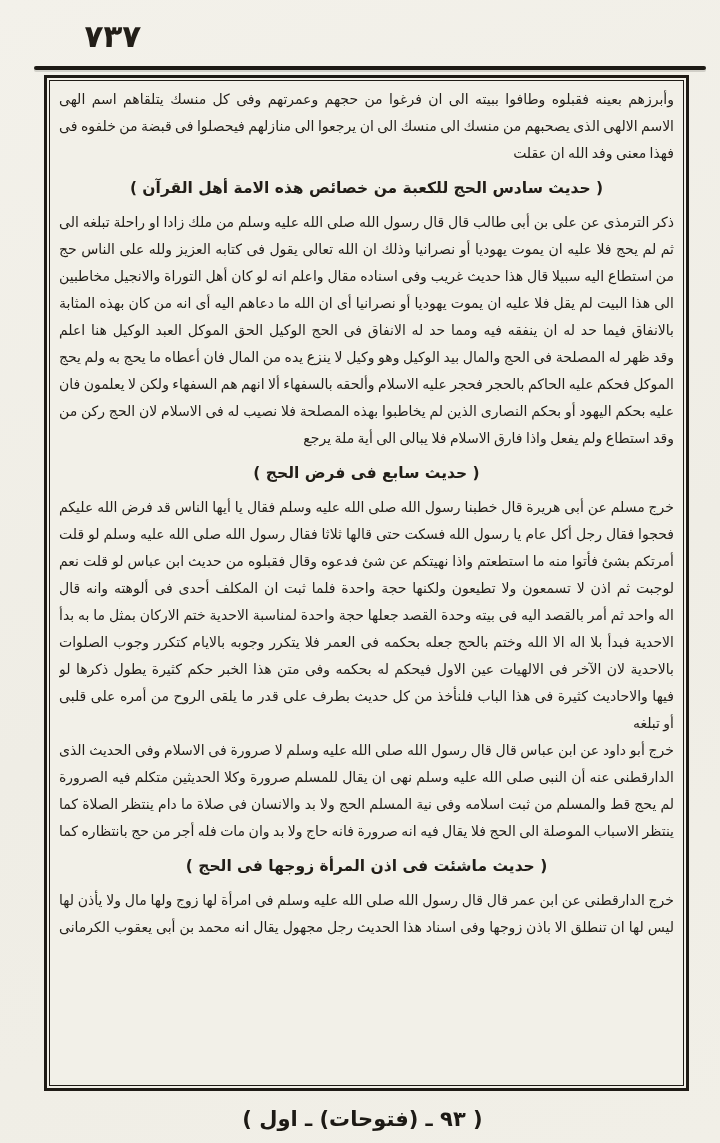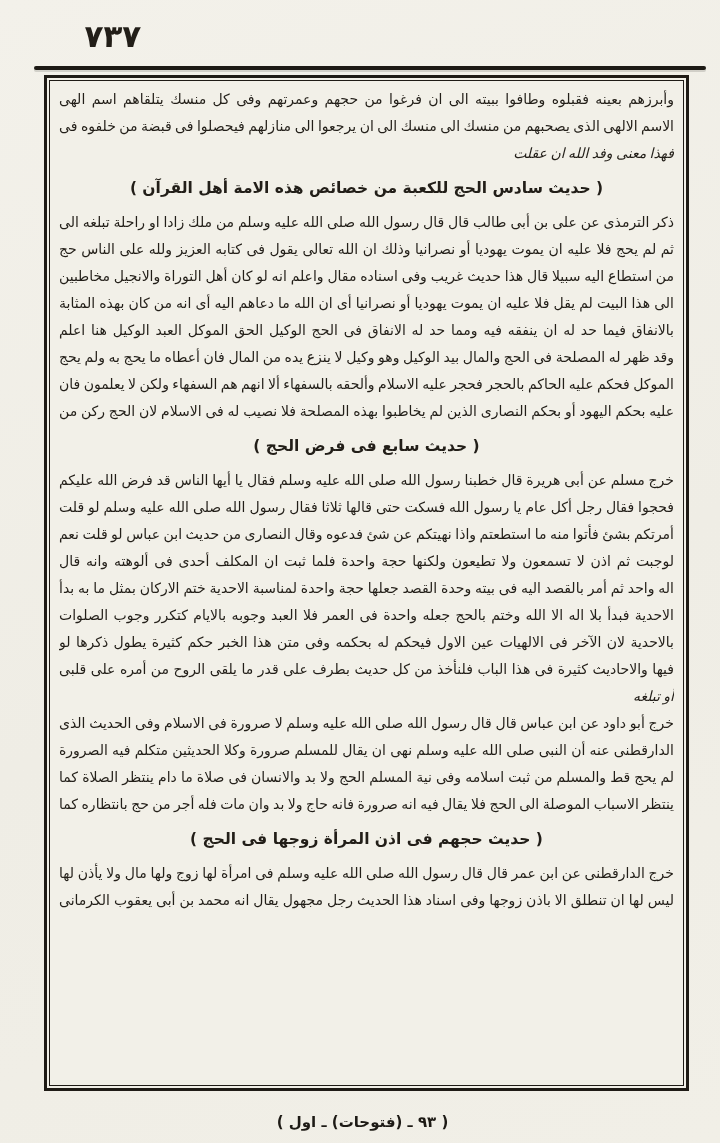--- a/index.html
+++ b/index.html
@@ -53,40 +53,39 @@
     height: 27px;
     overflow: hidden;
     word-spacing: -1px;
     text-align: justify;
     text-align-last: justify;
     white-space: normal;
   }
   .line.endline {
     text-align: right;
     text-align-last: right;
-    font-style: italic;
   }
   .hadith-header {
     font-size: 15.5px;
     font-weight: bold;
     line-height: 27px;
     height: 27px;
     margin: 8px 0 7px 0;
     text-align: center;
     text-align-last: center;
     overflow: hidden;
   }
   .footer {
     position: absolute;
     left: 5px;
     right: 0;
     bottom: 12px;
     text-align: center;
     direction: rtl;
-    font-size: 15px;
+    font-size: 21px;
     font-weight: bold;
     letter-spacing: 1px;
     color: #1d1a15;
   }
 </style>
 </head>
 <body>
 
 <div class="page-number">٧٣٧</div>
 <div class="top-rule"></div>
@@ -98,33 +97,34 @@
       <div class="line endline">فهذا معنى وفد الله ان عقلت</div>
       <div class="hadith-header">( حديث سادس الحج للكعبة من خصائص هذه الامة أهل القرآن )</div>
       <div class="line">ذكر الترمذى عن على بن أبى طالب قال قال رسول الله صلى الله عليه وسلم من ملك زادا او راحلة تبلغه الى بيت الله</div>
       <div class="line">ثم لم يحج فلا عليه ان يموت يهوديا أو نصرانيا وذلك ان الله تعالى يقول فى كتابه العزيز ولله على الناس حج البيت</div>
       <div class="line">من استطاع اليه سبيلا قال هذا حديث غريب وفى اسناده مقال واعلم انه لو كان أهل التوراة والانجيل مخاطبين بالحج</div>
       <div class="line">الى هذا البيت لم يقل فلا عليه ان يموت يهوديا أو نصرانيا أى ان الله ما دعاهم اليه أى انه من كان بهذه المثابة فليس</div>
       <div class="line">بالانفاق فيما حد له ان ينفقه فيه ومما حد له الانفاق فى الحج الوكيل الحق الموكل العبد الوكيل هنا اعلم بالمصالح من الموكل</div>
       <div class="line">وقد ظهر له المصلحة فى الحج والمال بيد الوكيل وهو وكيل لا ينزع يده من المال فان أعطاه ما يحج به ولم يحج ثبت سفه</div>
       <div class="line">الموكل فحكم عليه الحاكم بالحجر فحجر عليه الاسلام وألحقه بالسفهاء ألا انهم هم السفهاء ولكن لا يعلمون فان شاء حكم</div>
       <div class="line">عليه بحكم اليهود أو بحكم النصارى الذين لم يخاطبوا بهذه المصلحة فلا نصيب له فى الاسلام لان الحج ركن من أركانه</div>
+      <div class="line endline">وقد استطاع ولم يفعل واذا فارق الاسلام فلا يبالى الى أية ملة يرجع</div>
       <div class="hadith-header">( حديث سابع فى فرض الحج )</div>
       <div class="line">خرج مسلم عن أبى هريرة قال خطبنا رسول الله صلى الله عليه وسلم فقال يا أيها الناس قد فرض الله عليكم الحج</div>
       <div class="line">فحجوا فقال رجل أكل عام يا رسول الله فسكت حتى قالها ثلاثا فقال رسول الله صلى الله عليه وسلم لو قلت نعم لوجبت</div>
-      <div class="line">أمرتكم بشئ فأتوا منه ما استطعتم واذا نهيتكم عن شئ فدعوه وقال النصارى من حديث ابن عباس لو قلت نعم</div>
+      <div class="line">أمرتكم بشئ فأتوا منه ما استطعتم واذا نهيتكم عن شئ فدعوه وقال فقبلوه من حديث ابن عباس لو قلت نعم</div>
       <div class="line">لوجبت ثم اذن لا تسمعون ولا تطيعون ولكنها حجة واحدة فلما ثبت ان المكلف أحدى فى ألوهته وانه قال والحكم</div>
       <div class="line">اله واحد ثم أمر بالقصد اليه فى بيته وحدة القصد جعلها حجة واحدة لمناسبة الاحدية ختم الاركان بمثل ما به بدأ وهو</div>
-      <div class="line">الاحدية فبدأ بلا اله الا الله وختم بالحج جعله واحدة فى العمر فلا العبد وجوبه بالايام كتكرر وجوب الصلوات</div>
+      <div class="line">الاحدية فبدأ بلا اله الا الله وختم بالحج جعله بحكمه فى العمر فلا يتكرر وجوبه بالايام كتكرر وجوب الصلوات</div>
       <div class="line">بالاحدية لان الآخر فى الالهيات عين الاول فيحكم له بحكمه وفى متن هذا الخبر حكم كثيرة يطول ذكرها لو شرعنا</div>
       <div class="line">فيها والاحاديث كثيرة فى هذا الباب فلنأخذ من كل حديث بطرف على قدر ما يلقى الروح من أمره على قلبى بلمته</div>
       <div class="line endline">أو تبلغه</div>
       <div class="line">خرج أبو داود عن ابن عباس قال قال رسول الله صلى الله عليه وسلم لا صرورة فى الاسلام وفى الحديث الذى خرجه</div>
       <div class="line">الدارقطنى عنه أن النبى صلى الله عليه وسلم نهى ان يقال للمسلم صرورة وكلا الحديثين متكلم فيه الصرورة هو الذى</div>
       <div class="line">لم يحج قط والمسلم من ثبت اسلامه وفى نية المسلم الحج ولا بد والانسان فى صلاة ما دام ينتظر الصلاة كما هو فى حج ما دام</div>
       <div class="line">ينتظر الاسباب الموصلة الى الحج فلا يقال فيه انه صرورة فانه حاج ولا بد وان مات فله أجر من حج بانتظاره كما لو مات</div>
-      <div class="hadith-header">( حديث حجهم فى اذن المرأة زوجها فى الحج )</div>
+      <div class="hadith-header">( حديث ماشئت فى اذن المرأة زوجها فى الحج )</div>
       <div class="line">خرج الدارقطنى عن ابن عمر قال قال رسول الله صلى الله عليه وسلم فى امرأة لها زوج ولها مال ولا يأذن لها فى الحج</div>
       <div class="line">ليس لها ان تنطلق الا باذن زوجها وفى اسناد هذا الحديث رجل مجهول يقال انه محمد بن أبى يعقوب الكرمانى رواه</div>
     </div>
 </div>
 
 <div class="footer">( ٩٣ ـ (فتوحات) ـ اول )</div>
 
 </body></html>

